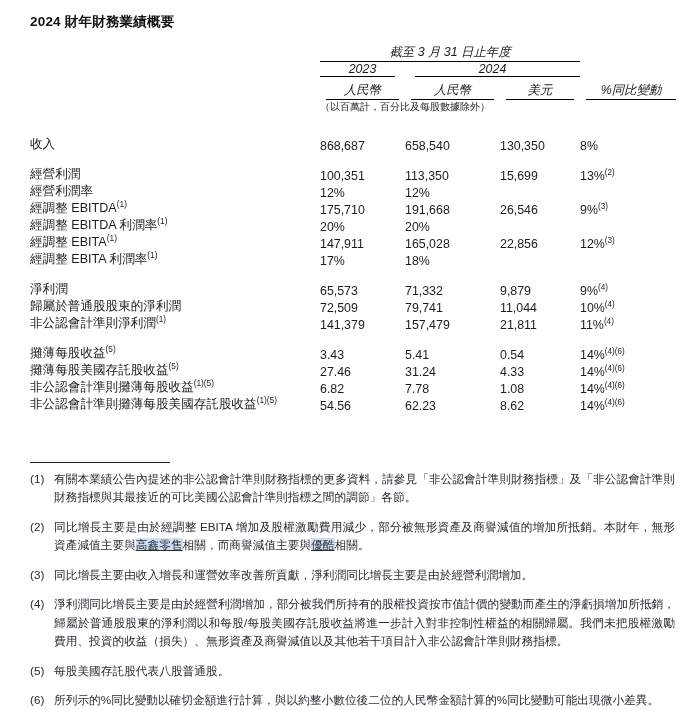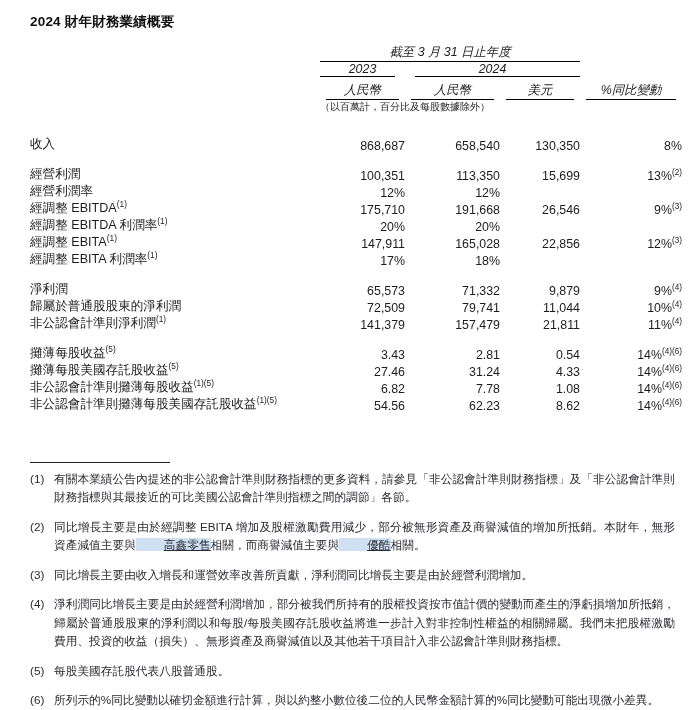--- a/index.html
+++ b/index.html
@@ -74,21 +74,21 @@
   .spacer-group td { height: 13px; }
 
   .row-label {
     text-align: left;
     padding: 1.4px 0;
     white-space: nowrap;
     font-size: 12.6px;
     color: #1c1c1c;
   }
   .row-val {
-    text-align: right;
+    text-align: left;
     padding: 1.4px 0;
     white-space: nowrap;
     font-size: 12.4px;
     color: #1c1c1c;
     padding-right: 2px;
   }
   .row-val.pct { padding-right: 0; }
 
   sup {
     font-size: 0.66em;
@@ -136,21 +136,20 @@
   }
   .fn-text {
     flex: 1 1 auto;
     text-align: justify;
     text-justify: inter-character;
   }
   .fn-link {
     color: #2a2a33;
     text-decoration: underline;
     background: #cfe0f2;
-    padding-left: 28px;
   }
 </style>
 </head>
 <body>
 
 <div class="page-title">2024 財年財務業績概要</div>
 
 <table class="fin-table">
   <colgroup>
     <col class="c-label">
@@ -304,21 +303,21 @@
         <td class="row-val">157,479</td>
         <td class="row-val">21,811</td>
         <td class="row-val pct">11%<sup>(4)</sup></td>
       </tr>
       <tr class="spacer-group">
         <td colspan="5"></td>
       </tr>
       <tr>
         <td class="row-label">攤薄每股收益<sup>(5)</sup></td>
         <td class="row-val">3.43</td>
-        <td class="row-val">2.81</td>
+        <td class="row-val">5.41</td>
         <td class="row-val">0.54</td>
         <td class="row-val pct">14%<sup>(4)(6)</sup></td>
       </tr>
       <tr>
         <td class="row-label">攤薄每股美國存託股收益<sup>(5)</sup></td>
         <td class="row-val">27.46</td>
         <td class="row-val">31.24</td>
         <td class="row-val">4.33</td>
         <td class="row-val pct">14%<sup>(4)(6)</sup></td>
       </tr>

